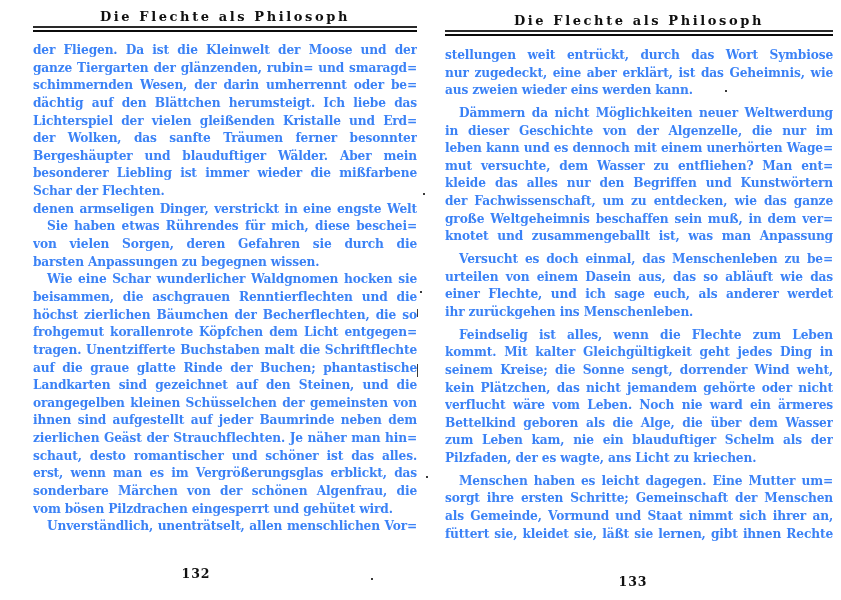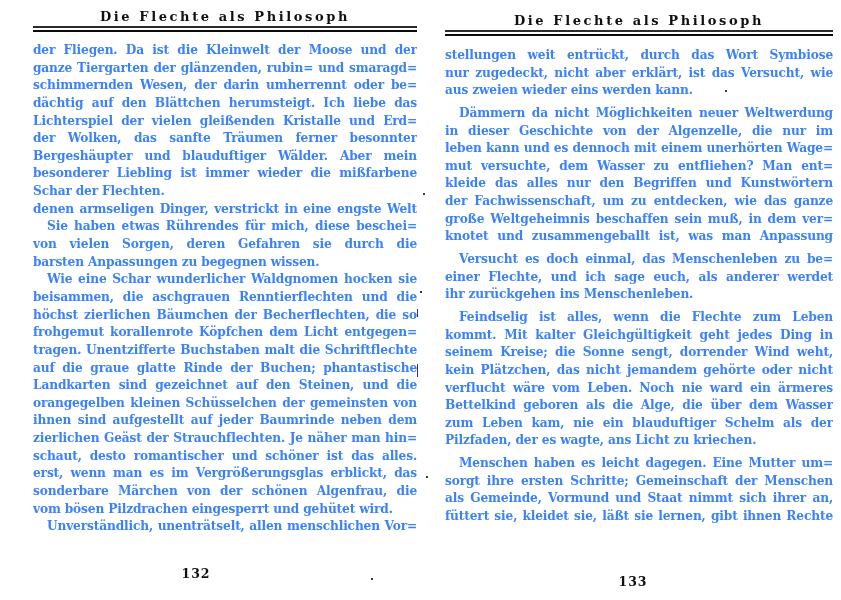--- a/index.html
+++ b/index.html
@@ -134,35 +134,36 @@
     <div class="running-header">
       <div class="header-text">Die Flechte als Philosoph</div>
       <div class="double-rule">
         <div class="rule-thin"></div>
         <div class="rule-thick"></div>
       </div>
     </div>
     <div class="page-body">
         <div class="para">
           <div class="line">stellungen weit entrückt, durch das Wort Symbiose</div>
-          <div class="line">nur zugedeckt, nicht aber erklärt, ist das Versucht, wie</div>
+          <div class="line">nur zugedeckt, eine aber erklärt, ist das Geheimnis, wie</div>
           <div class="line para-end">aus zweien wieder eins werden kann.</div>
         </div>
         <div class="para">
           <div class="line indent">Dämmern da nicht Möglichkeiten neuer Weltwerdung</div>
           <div class="line">in dieser Geschichte von der Algenzelle, die nur im Wasser</div>
           <div class="line">leben kann und es dennoch mit einem unerhörten Wage=</div>
           <div class="line">mut versuchte, dem Wasser zu entfliehen? Man ent=</div>
           <div class="line">kleide das alles nur den Begriffen und Kunstwörtern</div>
           <div class="line">der Fachwissenschaft, um zu entdecken, wie das ganze</div>
           <div class="line">große Weltgeheimnis beschaffen sein muß, in dem ver=</div>
           <div class="line">knotet und zusammengeballt ist, was man Anpassung</div>
         </div>
         <div class="para">
           <div class="line indent">Versucht es doch einmal, das Menschenleben zu be=</div>
+          <div class="line">urteilen von einem Dasein aus, das so abläuft wie das</div>
           <div class="line">einer Flechte, und ich sage euch, als anderer werdet</div>
           <div class="line para-end">ihr zurückgehen ins Menschenleben.</div>
         </div>
         <div class="para">
           <div class="line indent">Feindselig ist alles, wenn die Flechte zum Leben</div>
           <div class="line">kommt. Mit kalter Gleichgültigkeit geht jedes Ding in</div>
           <div class="line">seinem Kreise; die Sonne sengt, dorrender Wind weht,</div>
           <div class="line">kein Plätzchen, das nicht jemandem gehörte oder nicht</div>
           <div class="line">verflucht wäre vom Leben. Noch nie ward ein ärmeres</div>
           <div class="line">Bettelkind geboren als die Alge, die über dem Wasser</div>

